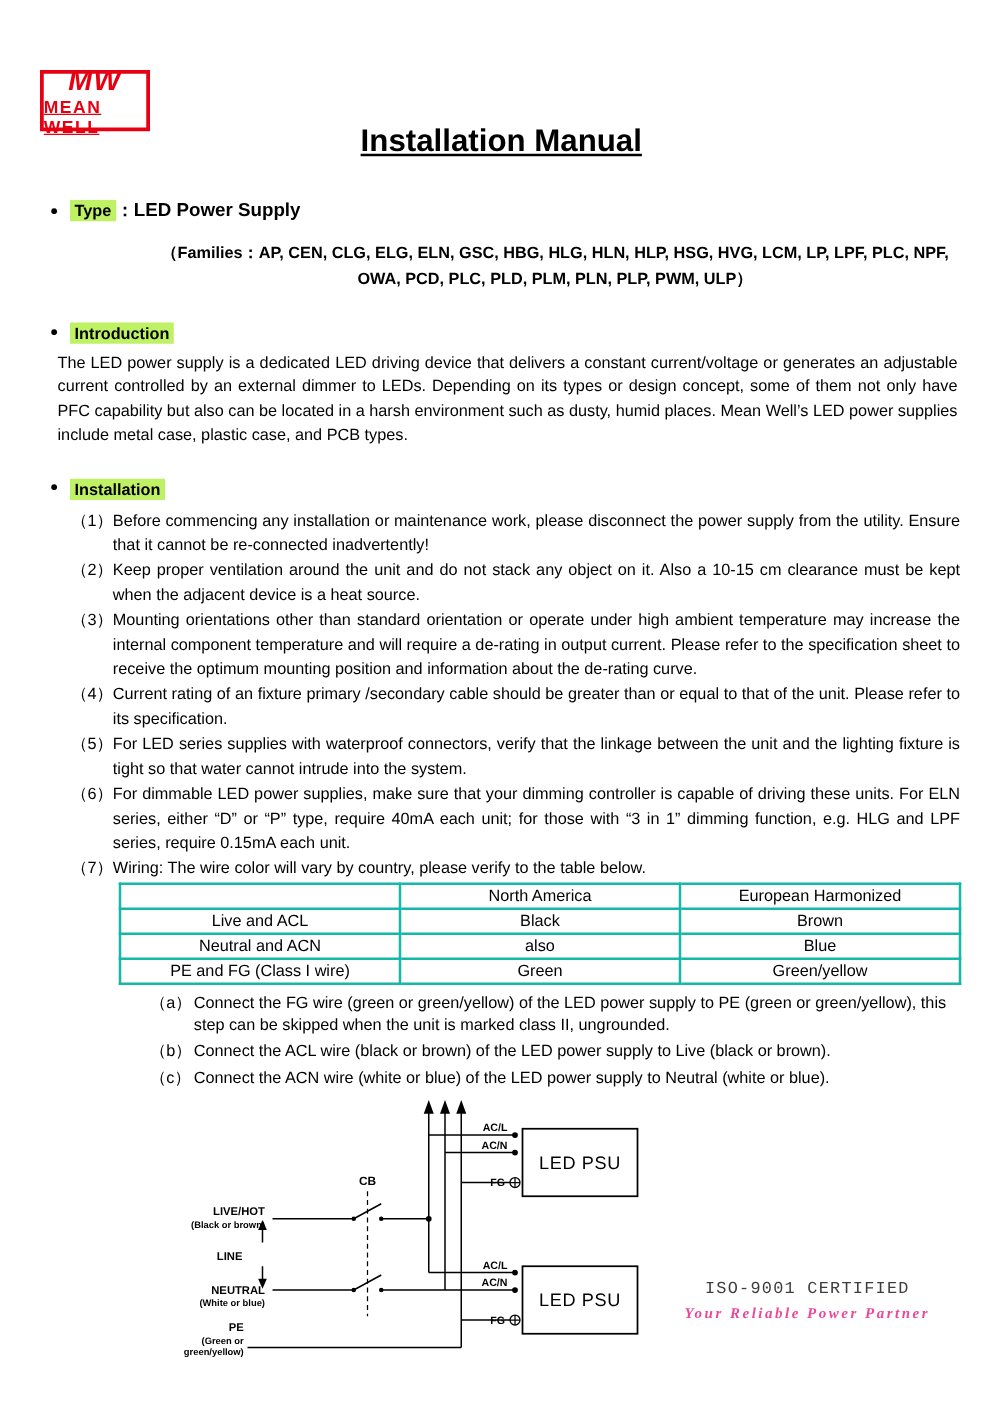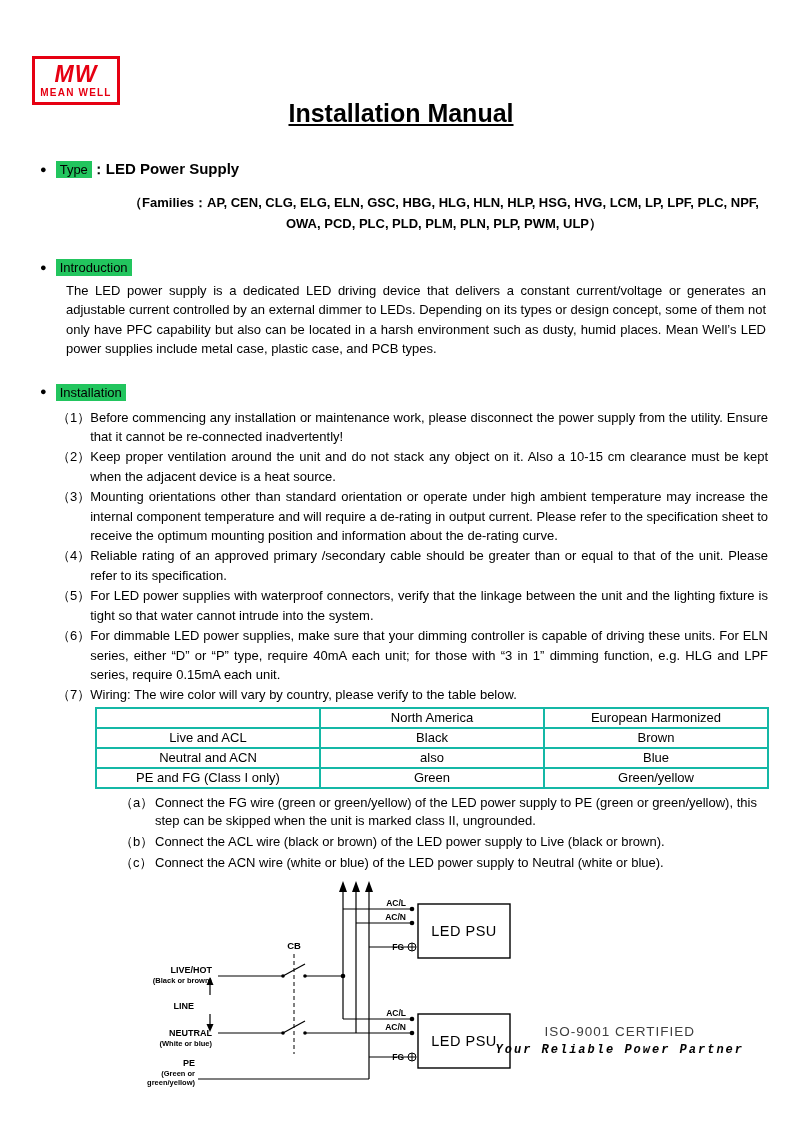--- a/index.html
+++ b/index.html
@@ -12,60 +12,60 @@
   .page { position: relative; width: 802px; height: 1134px; background: #fff; overflow: hidden; }
 
   
   .logo {
     position: absolute; left: 32px; top: 56px;
     width: 88px; height: 49px;
     border: 3px solid #e60012;
     display: flex; flex-direction: column; align-items: center; justify-content: center;
   }
   .logo-mw { color: #e60012; font-weight: bold; font-style: italic; font-size: 23px; line-height: 23px; letter-spacing: 1px; }
-  .logo-brand { color: #e60012; font-weight: bold; font-size: 10px; letter-spacing: 1.2px; margin-top: 1px; }
+  .logo-brand { color: #e60012; font-weight: bold; font-size: 14px; letter-spacing: 1.2px; margin-top: 1px; text-decoration: underline; }
 
   
   .title { padding-top: 98px; text-align: center; font-size: 25px; font-weight: bold; line-height: 30px; }
   .title span { text-decoration: underline; }
 
   .bullet { font-size: 11px; margin-right: 9px; position: relative; top: -1px; }
 
   
   .type-row { margin: 32px 0 0 40px; display: flex; align-items: baseline; }
-  .hl { background: #22c55e; font-weight: normal; font-size: 13px; padding: 1px 4px; }
+  .hl { background: #bef264; font-weight: bold; font-size: 13px; padding: 1px 4px; }
   .type-colon { font-weight: bold; font-size: 14px; }
   .type-value { font-weight: bold; font-size: 15px; }
   .families { margin: 13px 0 0 118px; width: 652px; text-align: center; font-weight: bold; font-size: 13px; line-height: 21px; }
 
   
   .section-head { margin: 25px 0 0 40px; display: flex; align-items: center; }
-  .intro-body { margin: 5px 36px 0 66px; font-size: 13px; line-height: 19.4px; text-align: justify; }
+  .intro-body { margin: 5px 36px 0 46px; font-size: 13px; line-height: 19.4px; text-align: justify; }
 
   .items { margin-top: 7px; }
   .item { display: flex; margin: 0 34px 1px 57px; font-size: 13px; line-height: 19.4px; }
   .item .num { flex: 0 0 31px; }
   .item .text { flex: 1; text-align: justify; }
 
   .wire-table { margin: 2px 0 0 95px; border-collapse: collapse; font-size: 13px; }
   .wire-table td { border: 2px solid #14b8a6; width: 224px; height: 20px; text-align: center; padding: 0 2px; }
 
   .substeps { margin-top: 5px; }
   .substep { display: flex; margin: 0 34px 2px 120px; font-size: 13px; line-height: 18.6px; }
   .substep .num { flex: 0 0 35px; }
   .substep .text { flex: 1; }
 
   
   .diagram { position: relative; margin: 4px 0 0 128px; width: 420px; height: 222px; }
   .diagram svg text { font-family: "Liberation Sans", sans-serif; fill: #000; }
 
   
   .footer { position: absolute; top: 1024px; right: 58px; text-align: center; }
-  .footer-iso { font-family: Liberation Sans, sans-serif; font-size: 13.5px; letter-spacing: 1px; color: #3d3d3d; }
-  .footer-slogan { font-family: Liberation Mono, monospace; font-style: italic; font-weight: bold; font-size: 12px; letter-spacing: 2px; color: #000000; margin-top: 4px; }
+  .footer-iso { font-family: Liberation Mono, monospace; font-size: 13.5px; letter-spacing: 1px; color: #3d3d3d; }
+  .footer-slogan { font-family: Liberation Serif, serif; font-style: italic; font-weight: bold; font-size: 12px; letter-spacing: 2px; color: #ec4899; margin-top: 4px; }
 </style>
 </head>
 <body>
 
 <div class="page">
 
   <div class="logo">
     <div class="logo-mw">MW</div>
     <div class="logo-brand">MEAN WELL</div>
   </div>
@@ -99,25 +99,25 @@
     <div class="item">
       <span class="num">（2）</span>
       <span class="text">Keep proper ventilation around the unit and do not stack any object on it. Also a 10-15 cm clearance must be kept when the adjacent device is a heat source.</span>
     </div>
     <div class="item">
       <span class="num">（3）</span>
       <span class="text">Mounting orientations other than standard orientation or operate under high ambient temperature may increase the internal component temperature and will require a de-rating in output current. Please refer to the specification sheet to receive the optimum mounting position and information about the de-rating curve.</span>
     </div>
     <div class="item">
       <span class="num">（4）</span>
-      <span class="text">Reliable rating of an approved primary /secondary cable should be greater than or equal to that of the unit. Please refer to its specification.</span>
+      <span class="text">Current rating of an fixture primary /secondary cable should be greater than or equal to that of the unit. Please refer to its specification.</span>
     </div>
     <div class="item">
       <span class="num">（5）</span>
-      <span class="text">For LED power supplies with waterproof connectors, verify that the linkage between the unit and the lighting fixture is tight so that water cannot intrude into the system.</span>
+      <span class="text">For LED series supplies with waterproof connectors, verify that the linkage between the unit and the lighting fixture is tight so that water cannot intrude into the system.</span>
     </div>
     <div class="item">
       <span class="num">（6）</span>
       <span class="text">For dimmable LED power supplies, make sure that your dimming controller is capable of driving these units. For ELN series, either “D” or “P” type, require 40mA each unit; for those with “3 in 1” dimming function, e.g. HLG and LPF series, require 0.15mA each unit.</span>
     </div>
     <div class="item">
       <span class="num">（7）</span>
       <span class="text">Wiring: The wire color will vary by country, please verify to the table below.</span>
     </div>
   </div>
@@ -133,21 +133,21 @@
       <td>Live and ACL</td>
       <td>Black</td>
       <td>Brown</td>
     </tr>
     <tr>
       <td>Neutral and ACN</td>
       <td>also</td>
       <td>Blue</td>
     </tr>
     <tr>
-      <td>PE and FG (Class I only)</td>
+      <td>PE and FG (Class I wire)</td>
       <td>Green</td>
       <td>Green/yellow</td>
     </tr>
   </tbody>
     </table>
 
   <div class="substeps">
     <div class="substep">
       <span class="num">（a）</span>
       <span class="text">Connect the FG wire (green or green/yellow) of the LED power supply to PE (green or green/yellow), this step can be skipped when the unit is marked class II, ungrounded.</span>

